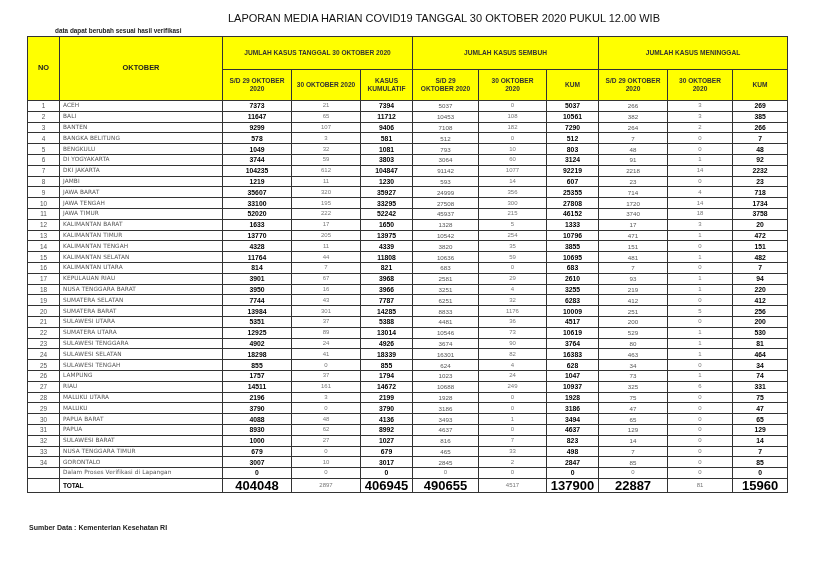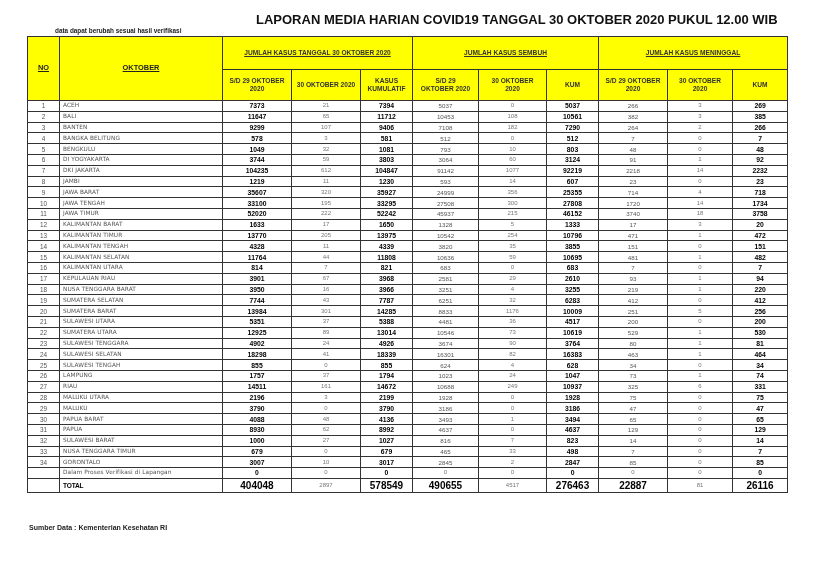--- a/index.html
+++ b/index.html
@@ -1,31 +1,31 @@
 <!DOCTYPE html>
 <html><head>
 <meta charset="utf-8">
 <style>
   html, body { margin: 0; padding: 0; background: #ffffff; }
   body { width: 829px; height: 567px; position: relative; overflow: hidden; font-family: "Liberation Sans", sans-serif; color: #000; }
-  .title { position: absolute; left: 228px; top: 12px; font-size: 13px; font-weight: bold; letter-spacing: 0; color: #111; white-space: nowrap; margin-left: 28px; }
+  .title { position: absolute; left: 228px; top: 12px; font-size: 11px; font-weight: normal; letter-spacing: 0; color: #111; white-space: nowrap; }
   .note { position: absolute; left: 55px; top: 27px; font-size: 6.4px; font-weight: bold; color: #222; white-space: nowrap; }
   table { position: absolute; left: 27px; top: 36px; border-collapse: collapse; table-layout: fixed; width: 760px; }
   td, th { border: 1px solid #333; padding: 0; text-align: center; vertical-align: middle; overflow: hidden; white-space: nowrap; }
   th { background: #ffff00; font-size: 6.6px; font-weight: bold; color: #333; line-height: 1.15; }
-  thead tr.h1 th { height: 32px; text-decoration: underline; }
+  thead tr.h1 th { height: 32px; }
   thead tr.h2 th { height: 30px; }
   th.big { font-size: 7.4px; color: #222; }
   tbody td { height: 9.8px; line-height: 9px; font-size: 6.4px; }
   td.no { color: #555; }
   td.prov { text-align: left; padding-left: 3px; color: #555; font-family: "DejaVu Sans", sans-serif; font-size: 5.8px; letter-spacing: 0.1px; }
   td.b { font-weight: bold; font-size: 6.8px; color: #000; }
   td.g { color: #777; font-size: 6px; }
   td.g2 { color: #555; font-size: 6.2px; }
-  tr.total td { height: 13px; font-size: 10px; }
+  tr.total td { height: 13px; font-size: 13px; }
   tr.total td.prov { font-weight: bold; color: #000; font-family: "Liberation Sans", sans-serif; font-size: 6.6px; letter-spacing: -0.2px; }
   tr.total td.g { font-size: 6px; }
   .source { position: absolute; left: 29px; top: 524px; font-size: 7px; font-weight: bold; color: #222; white-space: nowrap; }
 </style>
 </head>
 <body>
 
 <div class="title">LAPORAN MEDIA HARIAN COVID19 TANGGAL 30 OKTOBER 2020 PUKUL 12.00 WIB</div>
 <div class="note">data dapat berubah sesuai hasil verifikasi</div>
 
@@ -519,24 +519,24 @@
         <td class="g">0</td>
         <td class="b">0</td>
       </tr>
     </tbody>
   <tbody>
     <tr class="total">
       <td></td>
       <td class="prov">TOTAL</td>
       <td class="b">404048</td>
       <td class="g">2897</td>
-      <td class="b">578549</td>
+      <td class="b">406945</td>
       <td class="b">490655</td>
       <td class="g">4517</td>
-      <td class="b">276463</td>
+      <td class="b">137900</td>
       <td class="b">22887</td>
       <td class="g">81</td>
-      <td class="b">26116</td>
+      <td class="b">15960</td>
     </tr>
   </tbody>
 </table>
 
 <div class="source">Sumber Data : Kementerian Kesehatan RI</div>
 
 </body></html>

